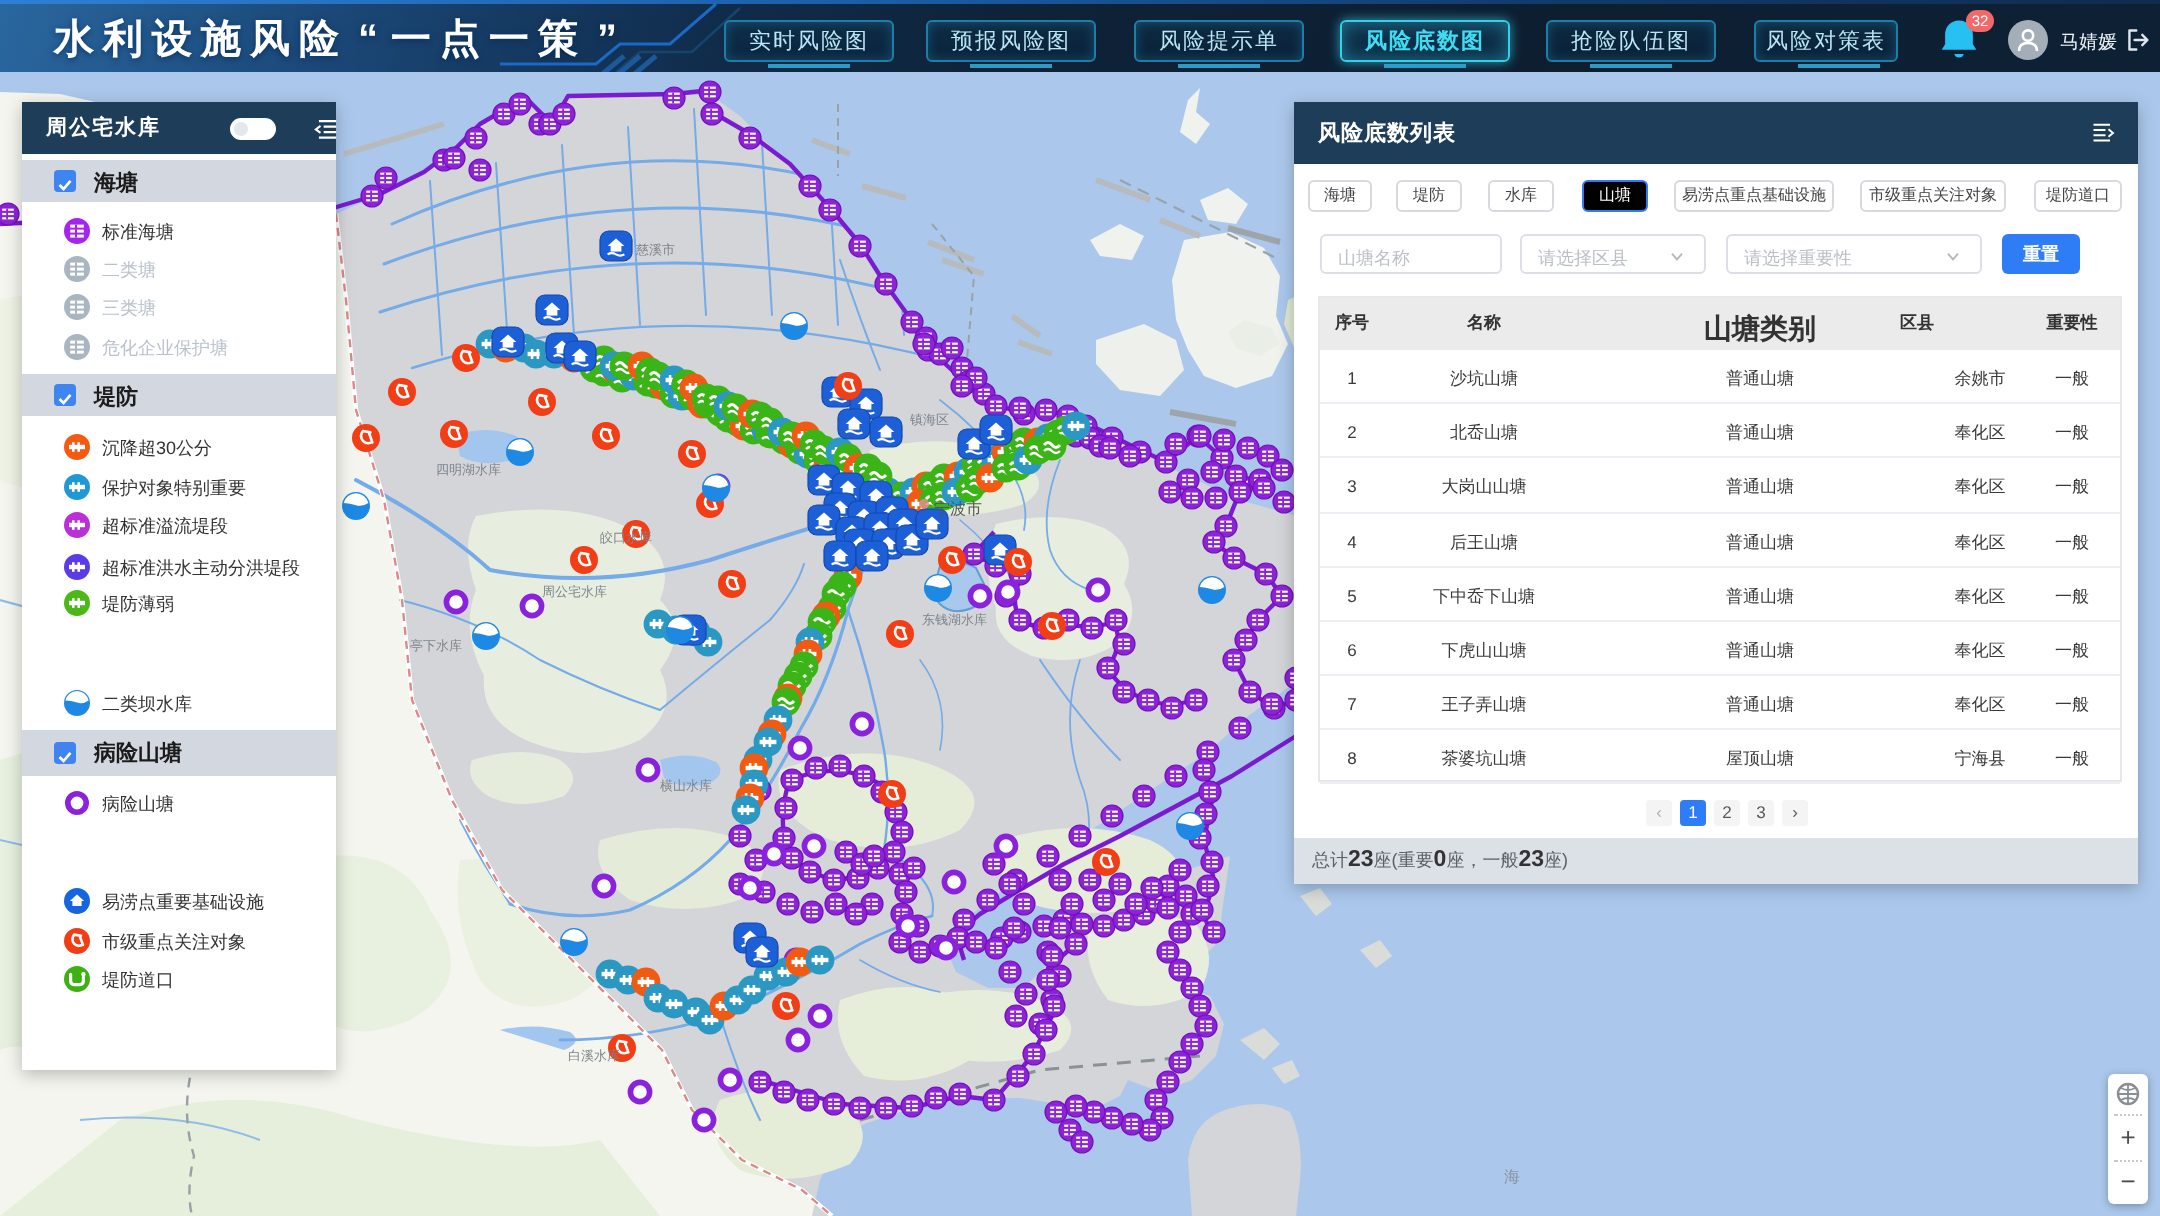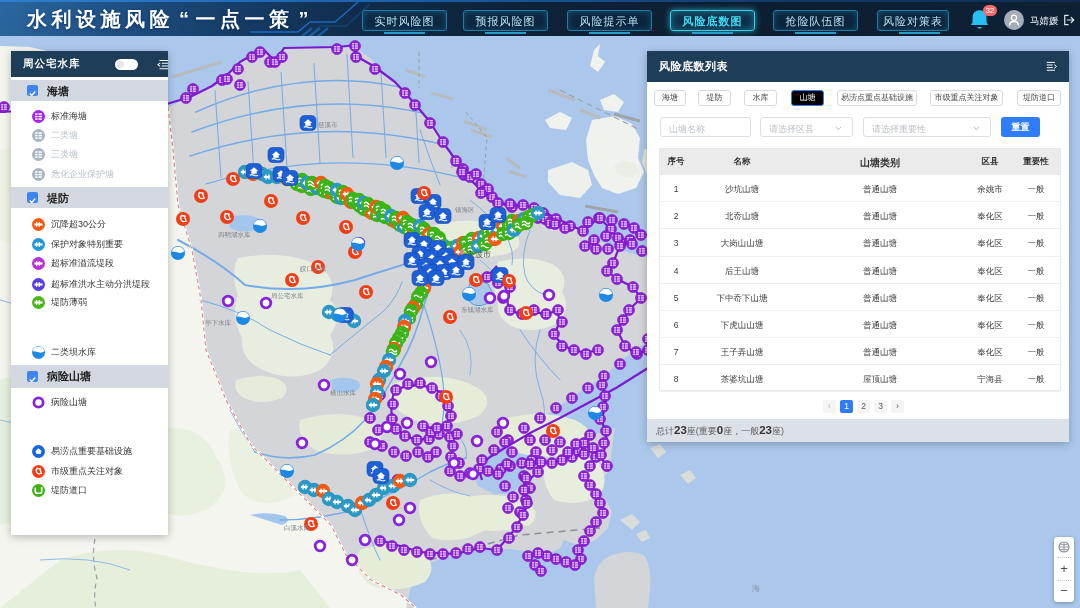--- a/index.html
+++ b/index.html
@@ -797,22 +797,22 @@
       <span style="position:absolute;left:8px;top:5px;font-size:9px;color:#bcc0c6">请选择重要性</span>
       <svg style="position:absolute;right:10px;top:8px" width="7" height="5" viewBox="0 0 8 6">
         <path d="M1,1 L4,4.5 L7,1" stroke="#b6bac0" stroke-width="1.2" fill="none"></path>
       </svg>
     </div>
 <div class="abs" style="left:354px;top:66px;width:39px;height:20px;background:#2e7cf6;border-radius:3px;color:#fff;font-size:9px;font-weight:bold;text-align:center;line-height:20px">重置</div>
 <div class="abs" style="left:12px;top:97px;width:402px;height:243px;border:1px solid #e8e8e8">
 <div class="abs" style="left:0;top:0;width:400px;height:26px;background:#ebebec"></div>
 <div class="abs" style="left:-24px;top:7px;width:80px;text-align:center;font-size:8.5px;font-weight:bold;color:#333">序号</div>
 <div class="abs" style="left:42px;top:7px;width:80px;text-align:center;font-size:8.5px;font-weight:bold;color:#333">名称</div>
-<div class="abs" style="left:180px;top:7px;width:80px;text-align:center;font-size:10px;font-weight:bold;color:#333">山塘类别</div>
-<div class="abs" style="left:290px;top:7px;width:80px;text-align:center;font-size:8.5px;font-weight:bold;color:#333">区县</div>
+<div class="abs" style="left:180px;top:7px;width:80px;text-align:center;font-size:14px;font-weight:bold;color:#333">山塘类别</div>
+<div class="abs" style="left:290px;top:7px;width:80px;font-size:8.5px;font-weight:bold;color:#333">区县</div>
 <div class="abs" style="left:336px;top:7px;width:80px;text-align:center;font-size:8.5px;font-weight:bold;color:#333">重要性</div>
 <div class="abs" style="left:0;top:52.4px;width:400px;height:1px;background:#eceff4"></div>
 <div class="abs" style="left:-29px;top:35.3px;width:90px;text-align:center;font-size:8.5px;color:#3a3a3a">1</div>
 <div class="abs" style="left:37px;top:35.3px;width:90px;text-align:center;font-size:8.5px;color:#3a3a3a">沙坑山塘</div>
 <div class="abs" style="left:175px;top:35.3px;width:90px;text-align:center;font-size:8.5px;color:#3a3a3a">普通山塘</div>
 <div class="abs" style="left:285px;top:35.3px;width:90px;text-align:center;font-size:8.5px;color:#3a3a3a">余姚市</div>
 <div class="abs" style="left:331px;top:35.3px;width:90px;text-align:center;font-size:8.5px;color:#3a3a3a">一般</div>
 <div class="abs" style="left:0;top:79.4px;width:400px;height:1px;background:#eceff4"></div>
 <div class="abs" style="left:-29px;top:62.4px;width:90px;text-align:center;font-size:8.5px;color:#3a3a3a">2</div>
 <div class="abs" style="left:37px;top:62.4px;width:90px;text-align:center;font-size:8.5px;color:#3a3a3a">北岙山塘</div>

